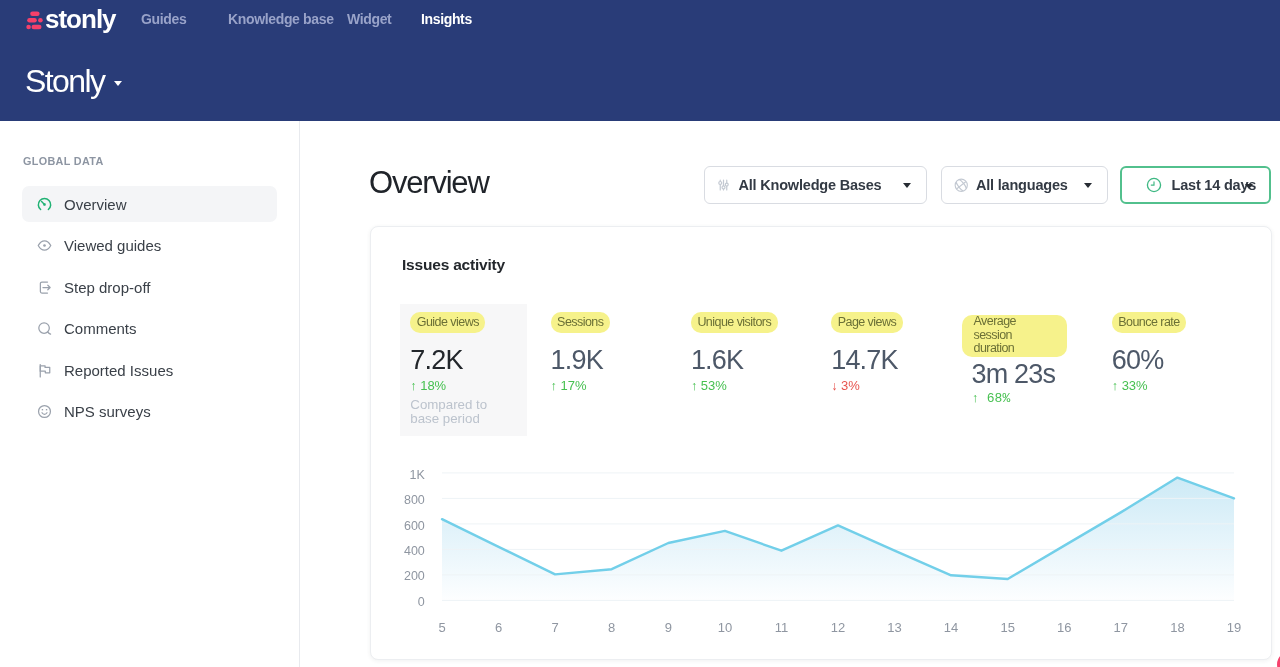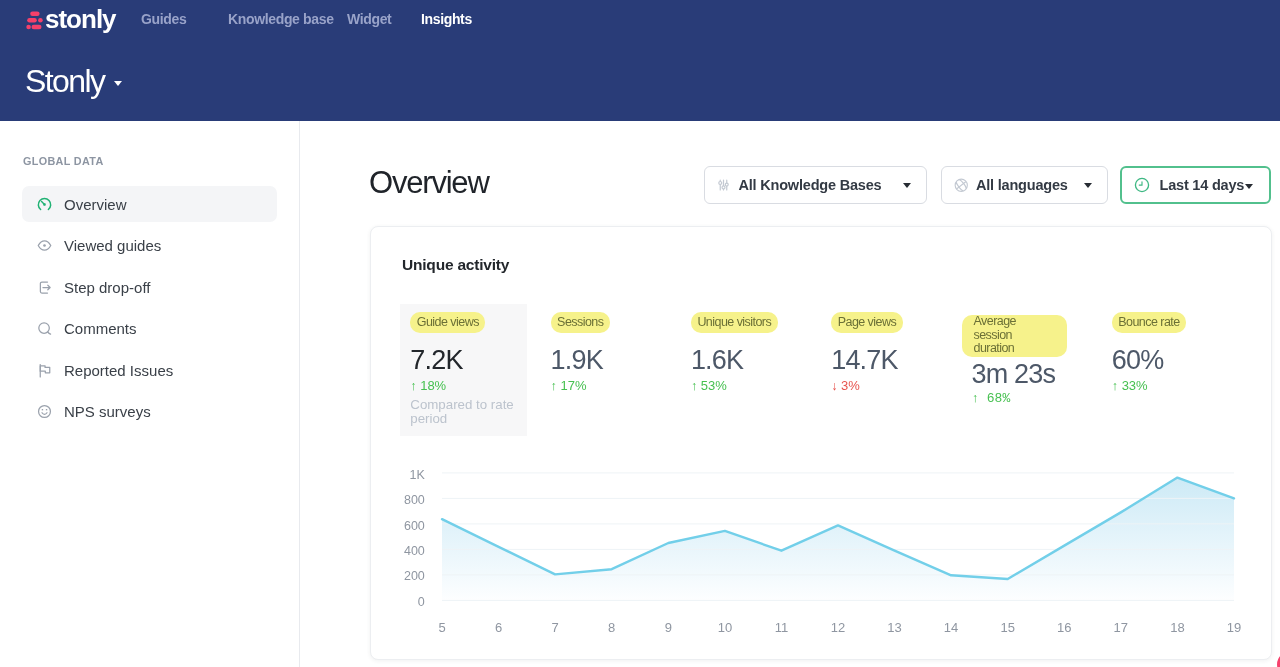--- a/index.html
+++ b/index.html
@@ -147,39 +147,39 @@
             <circle cx="8.5" cy="8.5" r="7.15"></circle>
             <g clip-path="url(#gc)" transform="rotate(-38 8.5 8.5)">
               <ellipse cx="8.5" cy="8.5" rx="3.4" ry="9.5"></ellipse>
               <path d="M-1 8.5 H18"></path>
             </g>
           </svg>
         </span>
         All languages
         <span class="car"></span>
       </div>
-      <div class="dd green" style="width:151.3px; padding-left:12px; margin-left:11.5px;text-align:right;">
+      <div class="dd green" style="width:151.3px; padding-left:24px; margin-left:11.5px;text-align:right;">
         <span class="ic" style="margin-right:10px;">
           <svg width="16" height="16" viewBox="0 0 18 18" fill="none" stroke="#3eb883" stroke-width="1.5" stroke-linecap="round">
             <circle cx="9" cy="9" r="7.4"></circle>
             <path d="M9 5.3 V9.1 H5.9" stroke-width="1.3"></path>
           </svg>
         </span>
         Last 14 days
         <span class="car"></span>
       </div>
     </div>
     <div class="card">
-      <h2>Unique activity</h2>
+      <h2>Issues activity</h2>
       <div class="metrics">
         <div class="metric first">
           <div><span class="hl">Guide views</span></div>
           <div class="val">7.2K</div>
           <div class="chg"><span class="arr">↑</span> 18%</div>
-          <div class="cmp">Compared to rate period</div>
+          <div class="cmp">Compared to base period</div>
         </div>
         <div class="metric">
           <div><span class="hl">Sessions</span></div>
           <div class="val">1.9K</div>
           <div class="chg"><span class="arr">↑</span> 17%</div>
         </div>
         <div class="metric">
           <div><span class="hl">Unique visitors</span></div>
           <div class="val">1.6K</div>
           <div class="chg"><span class="arr">↑</span> 53%</div>

